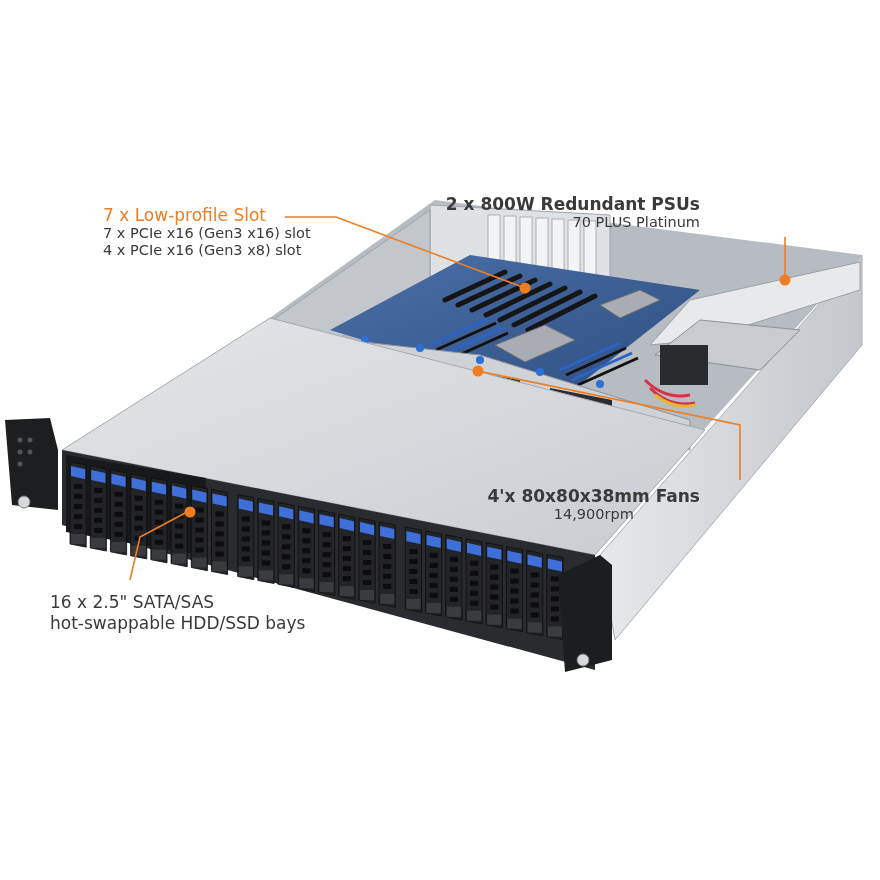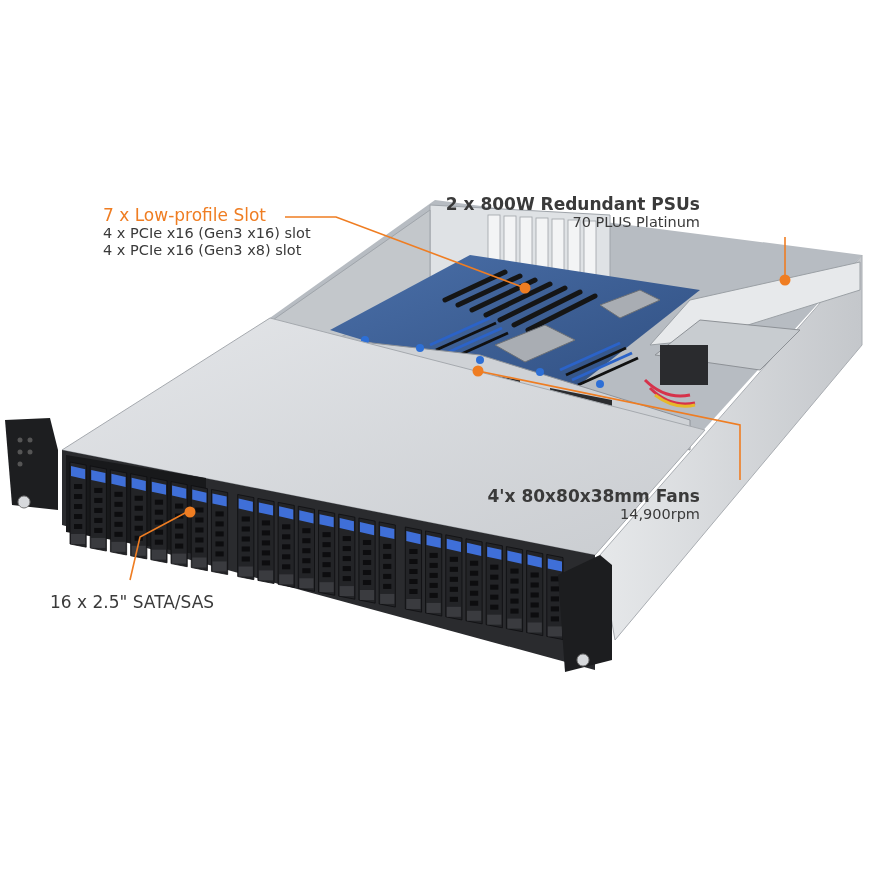--- a/index.html
+++ b/index.html
@@ -332,30 +332,31 @@
       <circle cx="785" cy="280" r="5.5"></circle>
       <circle cx="478" cy="371" r="5.5"></circle>
       <circle cx="190" cy="512" r="5.5"></circle>
     </g>
   </svg>
 
   <div id="bays"></div>
 
   <div class="label" style="left:103px; top:205px;">
     <div class="title-normal orange">7 x Low-profile Slot</div>
-    <div class="sub">4 x PCIe x16 (Gen3 x16) slot</div>
+    <div class="sub">7 x PCIe x16 (Gen3 x16) slot</div>
     <div class="sub">4 x PCIe x16 (Gen3 x8) slot</div>
   </div>
 
   <div class="label right" style="right:16px; top:194px;">
     <div class="title">2 x 800W Redundant PSUs</div>
     <div class="sub">70 PLUS Platinum</div>
   </div>
 
-  <div class="label right" style="right:16px; top:486px;">
+  <div class="label right" style="right:16px; top:486px;text-align:center;">
     <div class="title">4'x 80x80x38mm Fans</div>
     <div class="sub">14,900rpm</div>
   </div>
 
   <div class="label" style="left:50px; top:592px; font-size:17px; line-height:1.25;">
     <div>16 x 2.5" SATA/SAS</div>
+    <div>hot-swappable HDD/SSD bays</div>
   </div>
 </div>
 
 </body></html>

